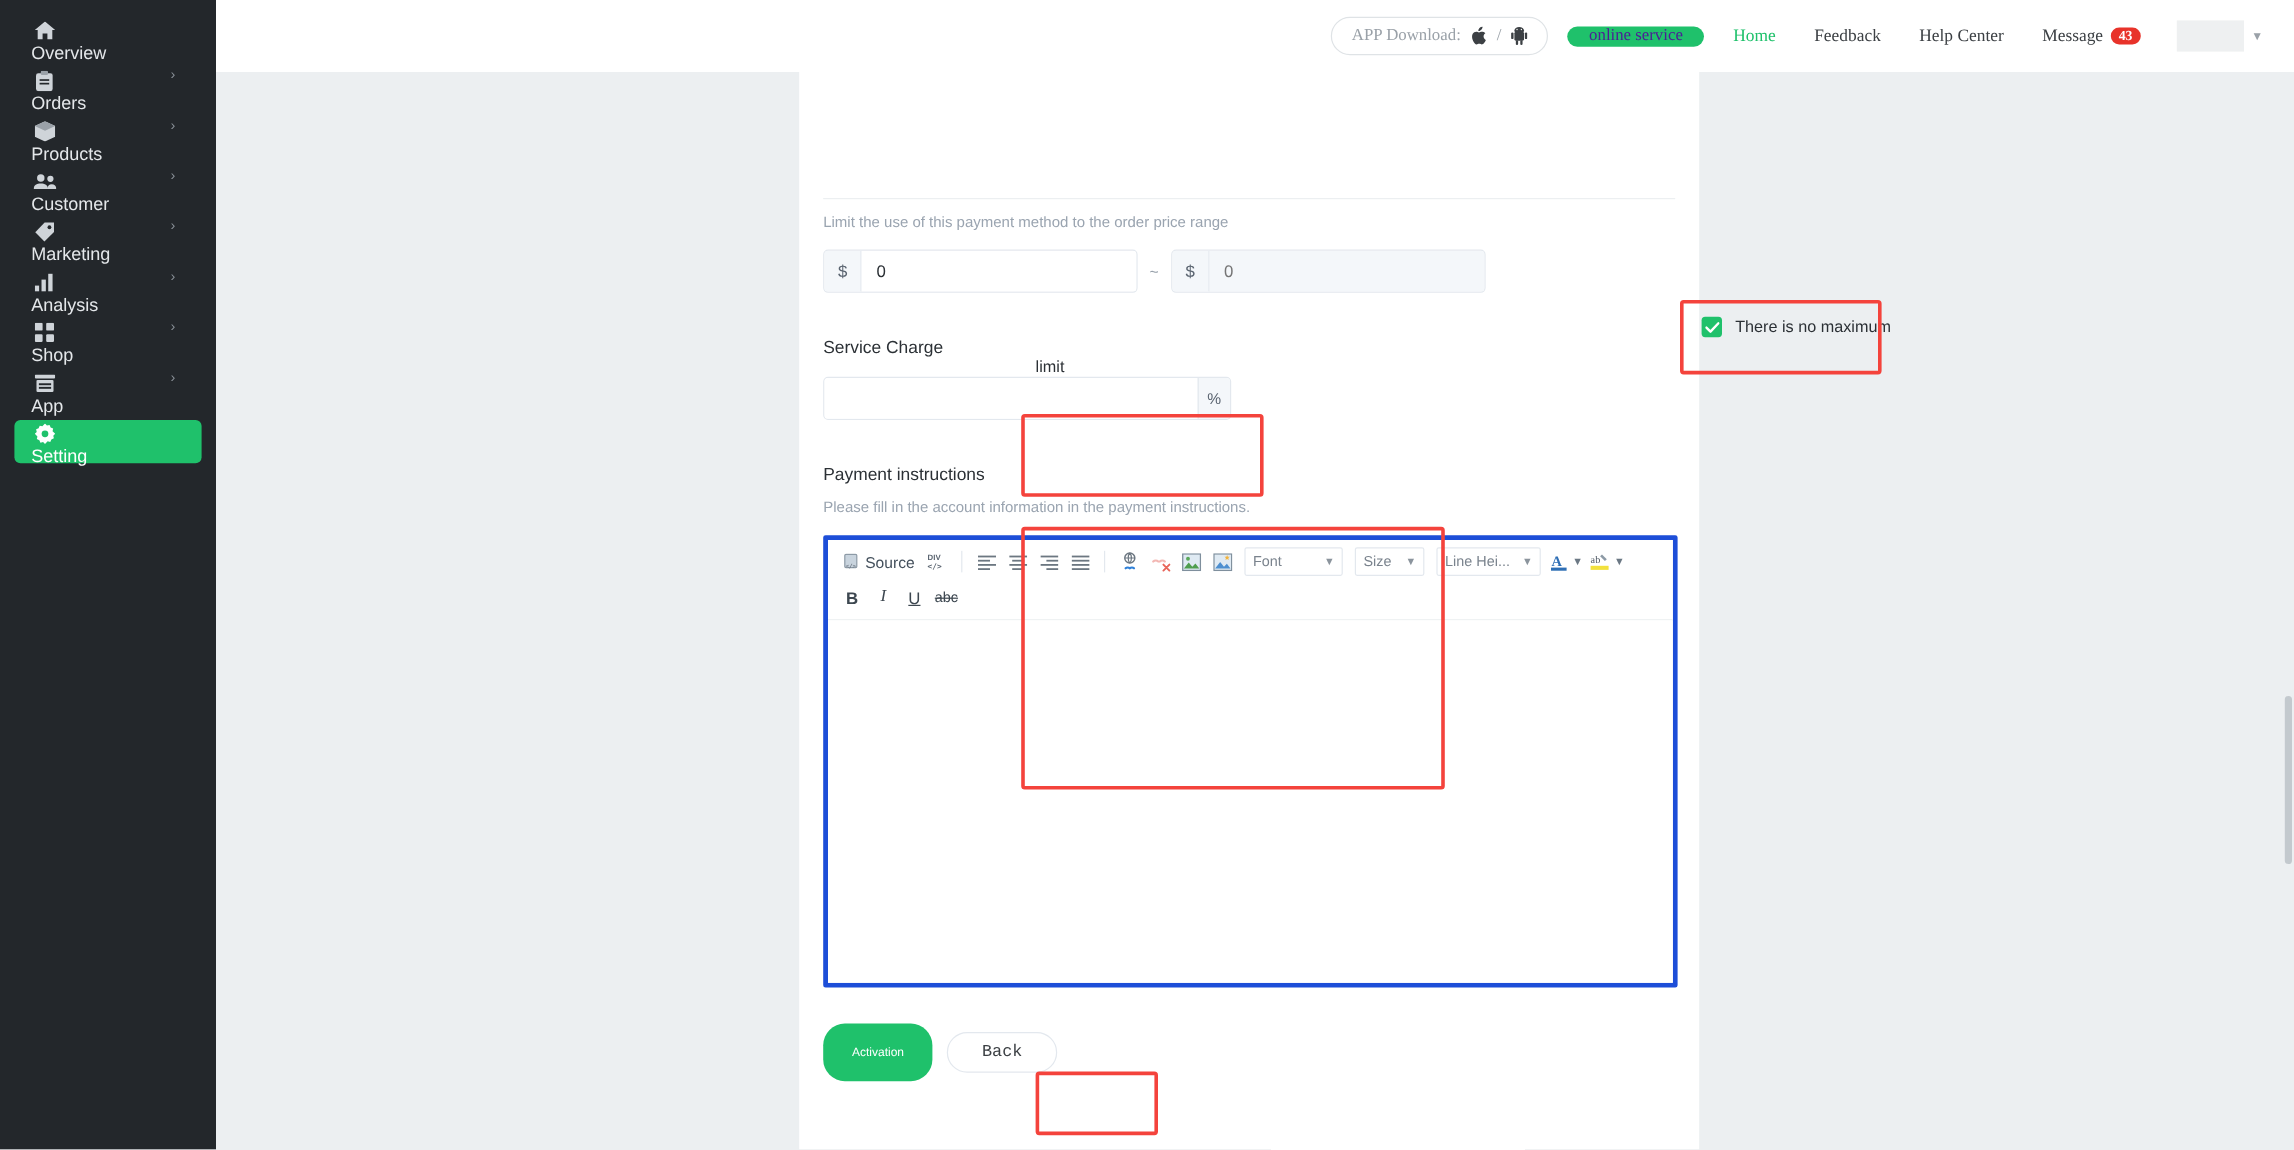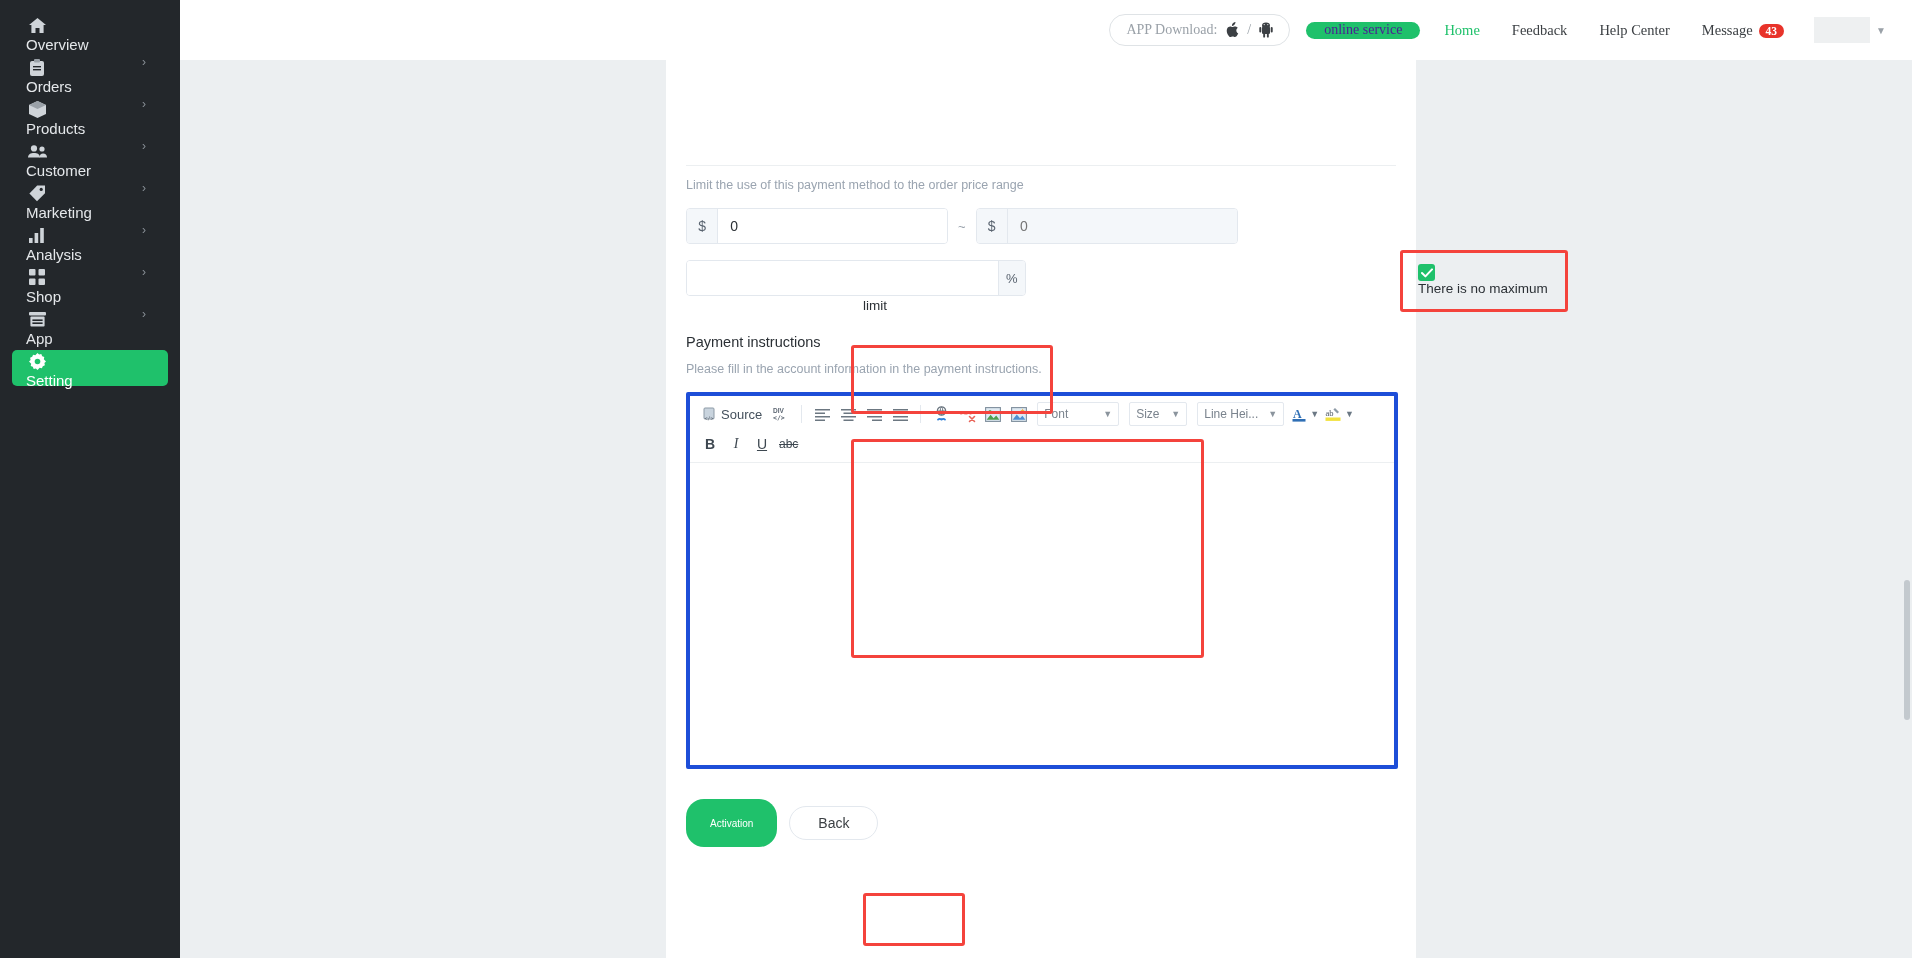--- a/index.html
+++ b/index.html
@@ -170,23 +170,22 @@
   }
   .ig-input.disabled { background: #f4f7fa; color: #c2c9d1; }
   .price-a { width: 262px; }
   .price-b { width: 262px; }
   .price-b .ig-prefix { background: #f4f7fa; }
   .tilde { margin: 0 10px; color: #97a0aa; font-size: 13px; }
 
   .nomax-wrap {
     position: absolute;
     left: 1222px; top: 192px;
-    display: flex; 
+    display: flex; align-items: center;
     padding: 12px 16px;
-    flex-direction: column;
   }
   .chk {
     width: 17px; height: 17px;
     background: #1fc16b;
     border-radius: 3px;
     display: flex; align-items: center; justify-content: center;
     margin-right: 11px;
     flex: 0 0 17px;
     cursor: pointer;
   }
@@ -260,21 +259,21 @@
   .btn-activation {
     background: #1fc16b; color: #fff;
     border: none; border-radius: 18px;
     height: 48px; padding: 0 24px;
     font-size: 10px; font-family: inherit; cursor: pointer;
   }
   .btn-back {
     background: #fff; color: #3c4044;
     border: 1px solid #e3e8ee; border-radius: 18px;
     height: 34px; padding: 0 28px;
-    font-size: 14px; font-family: Liberation Sans, sans-serif; cursor: pointer;
+    font-size: 14px; font-family: Liberation Mono, monospace; cursor: pointer;
   }
   .scrollbar {
     position: absolute; right: 2px; top: 520px;
     width: 6px; height: 140px;
     background: #c3c9ce; border-radius: 3px;
   }
 </style>
 </head>
 <body>
 
@@ -445,20 +444,21 @@
             <div class="ig-prefix">$</div>
             <input class="ig-input" value="0" style="">
           </div>
           <span class="tilde">~</span>
           <div class="input-group price-b">
             <div class="ig-prefix">$</div>
             <input class="ig-input disabled" disabled="" placeholder="0" style="">
           </div>
         </div>
 
+        <div class="section-title">Service Charge</div>
         <div class="svc-row">
           <div class="input-group svc-group">
             <input class="ig-input" value="" style="">
             <div class="ig-suffix">%</div>
           </div>
         </div>
 
         <div class="section-title">Payment instructions</div>
         <div class="section-sub">Please fill in the account information in the payment instructions.</div>
 

